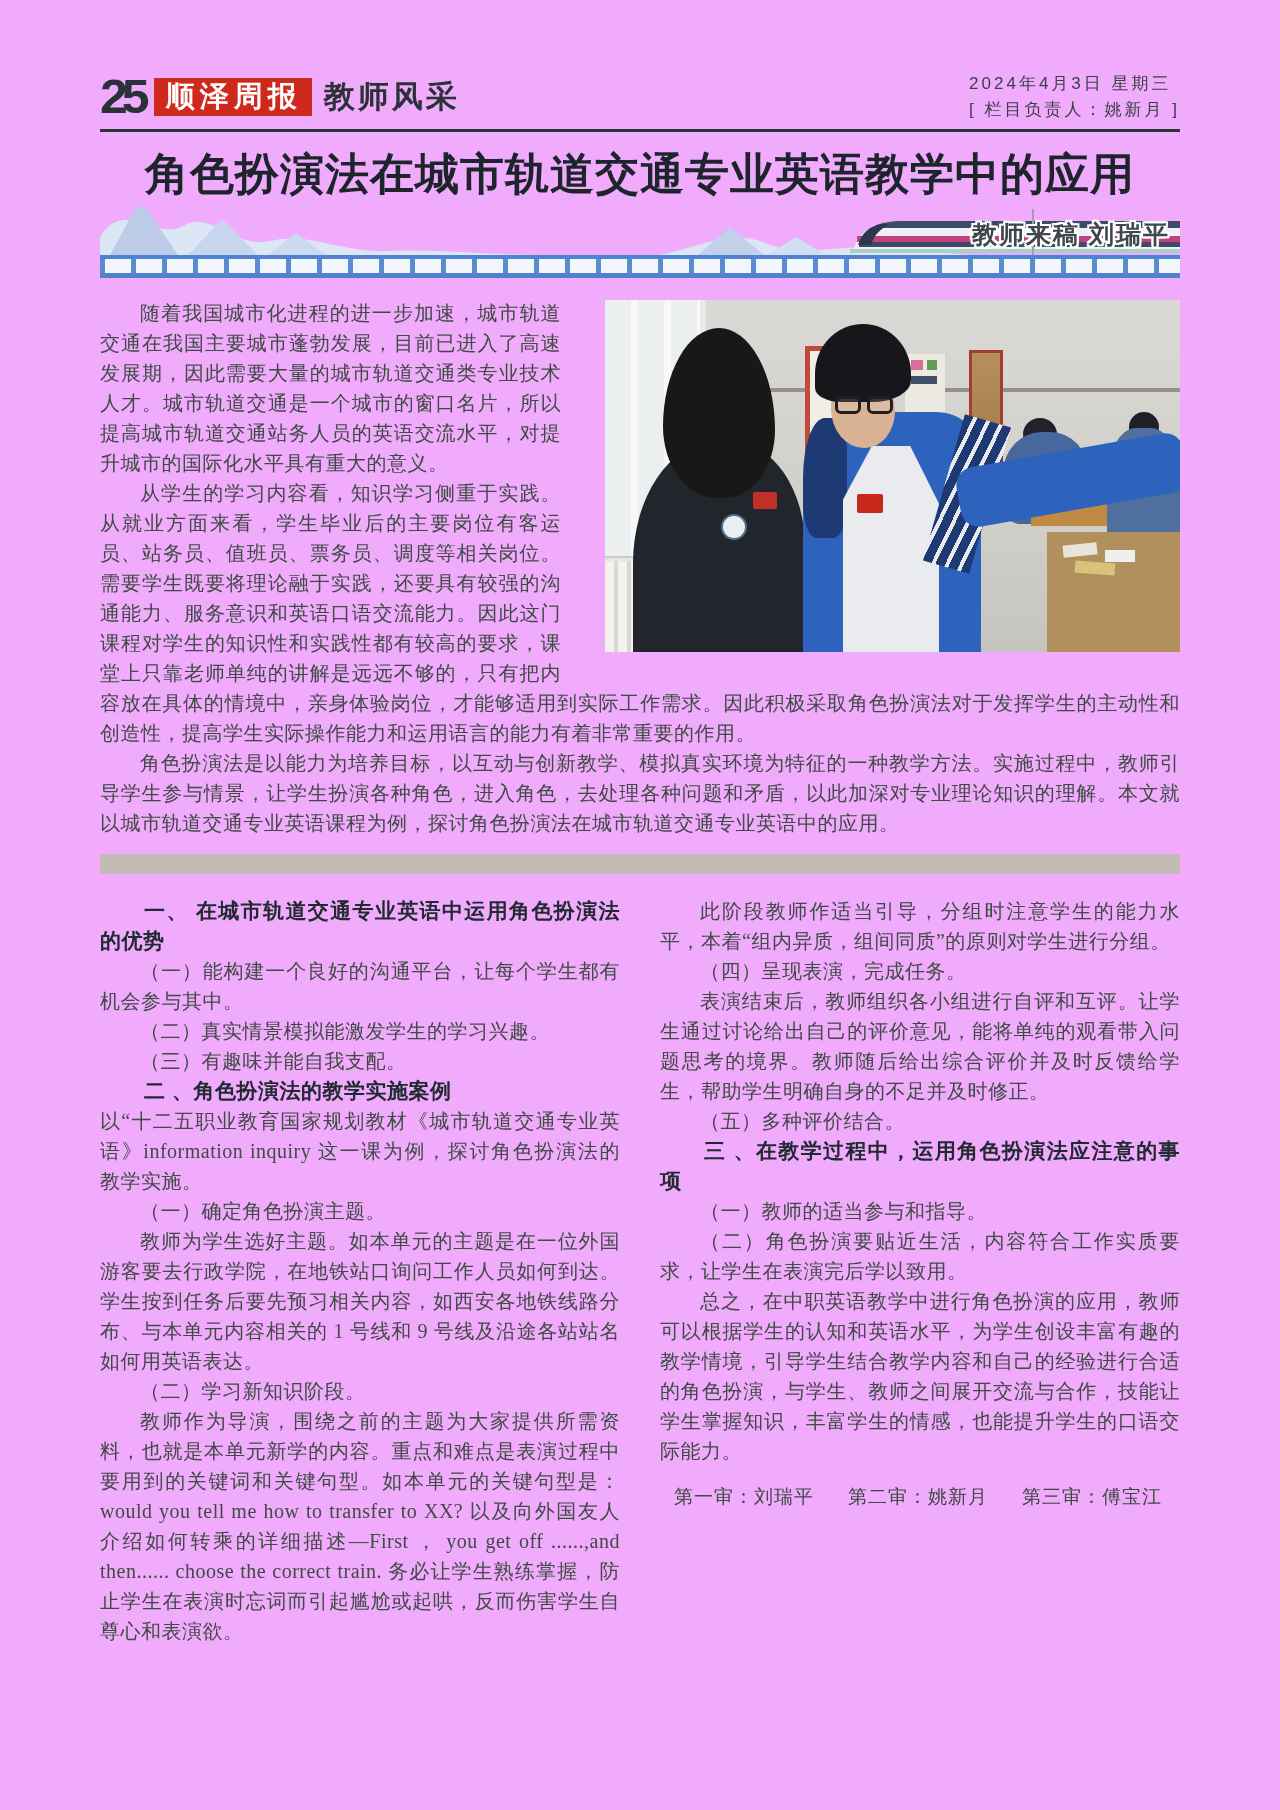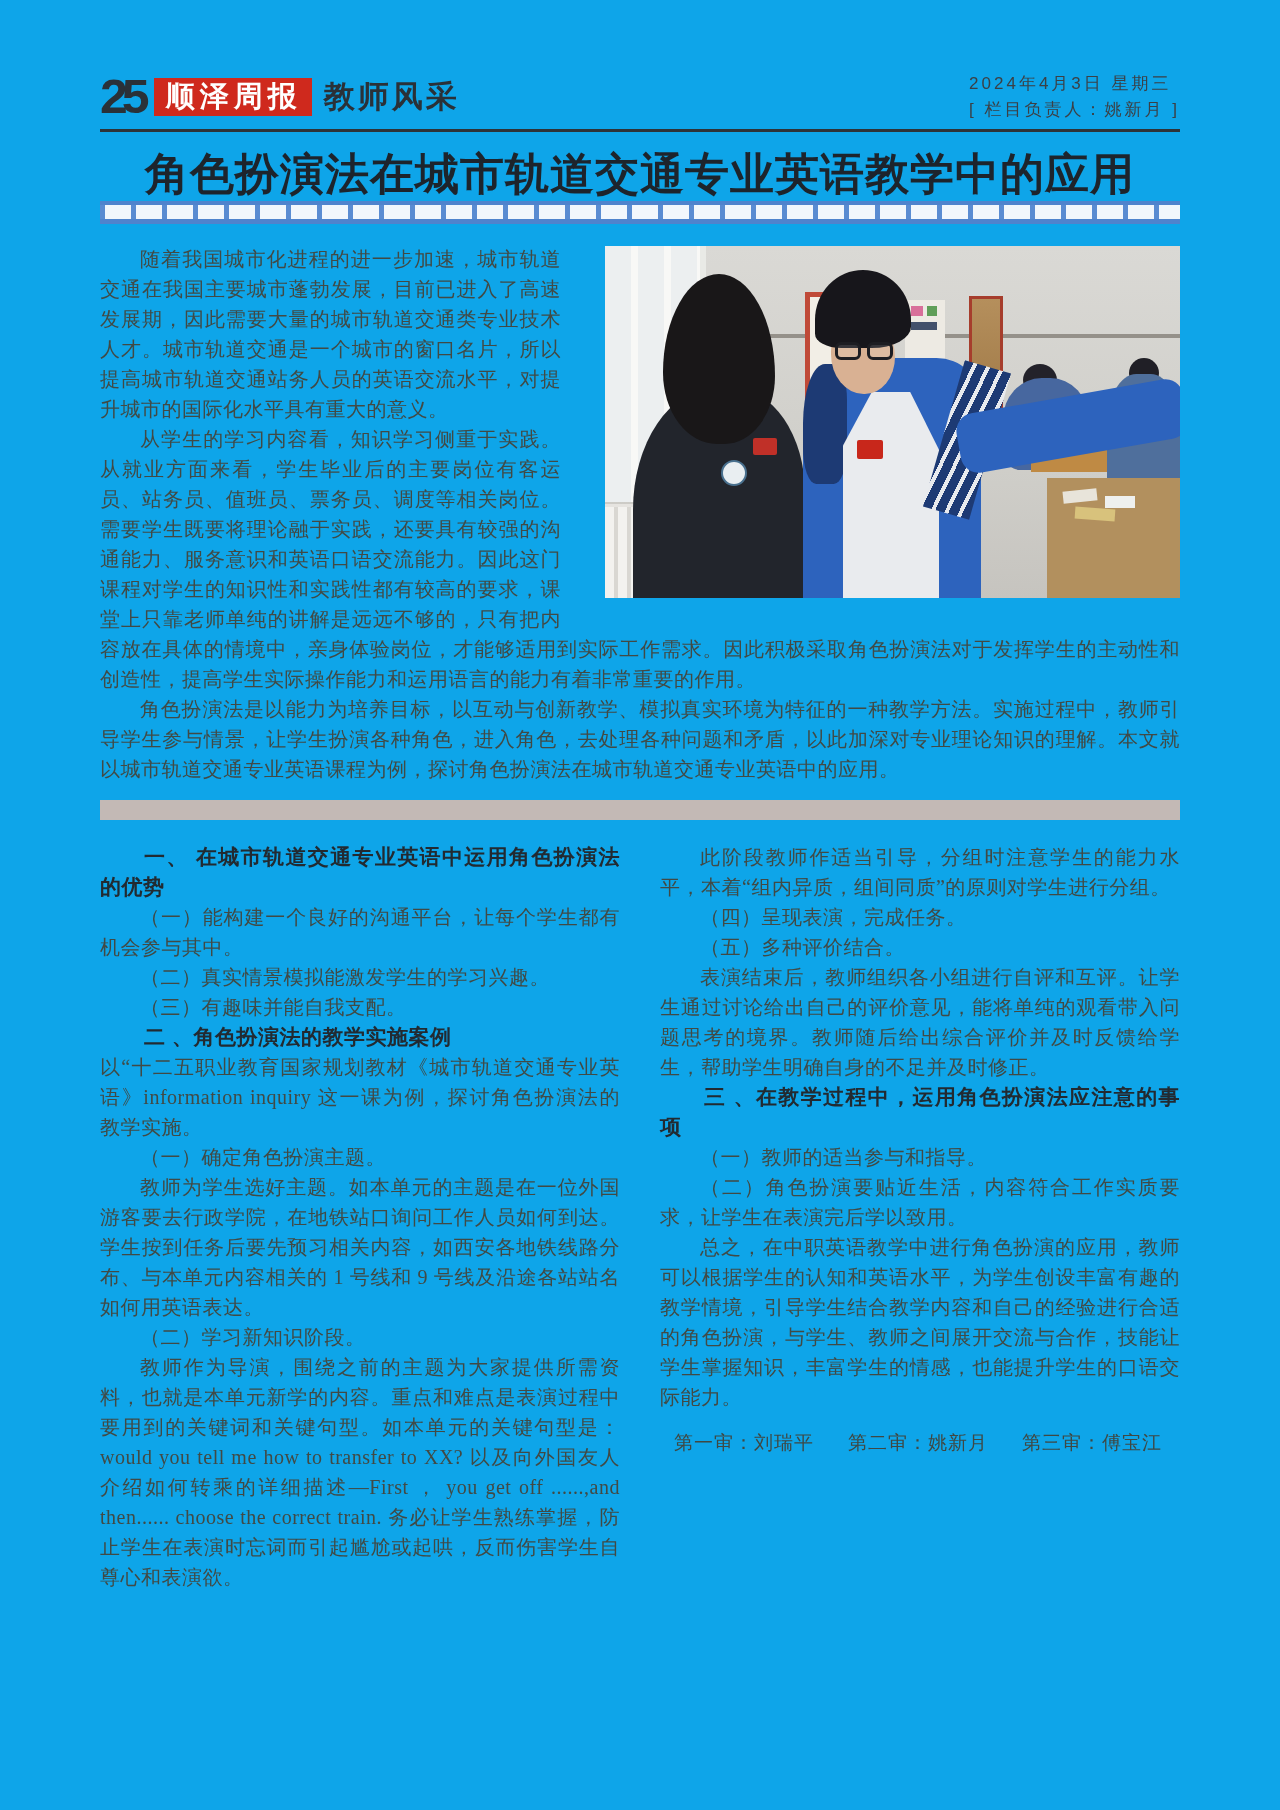--- a/index.html
+++ b/index.html
@@ -1,18 +1,18 @@
 <!DOCTYPE html>
 <html><head>
 <meta charset="utf-8">
 <style>
   html,body { margin:0; padding:0; background:#ffffff; }
   .page {
     position:relative; width:1280px; height:1810px; margin:0 auto;
-    background:#0ea5e9; overflow:hidden;
+    background:#f0abfc; overflow:hidden;
     font-family:"Liberation Serif", serif; color:#414a45;
   }
   .content { position:absolute; left:100px; top:72px; width:1080px; }
 
   
   .hdr { display:flex; align-items:center; height:50px; }
   .page-num {
     font-family:"Liberation Sans", sans-serif; font-weight:900;
     font-size:50px; color:#2a3138; letter-spacing:-6px; line-height:1;
     transform:scaleY(.95); margin-right:10px;
@@ -153,20 +153,40 @@
       <span class="section-name">教师风采</span>
       <div class="hdr-right">
         <div>2024年4月3日 星期三</div>
         <div>[ 栏目负责人：姚新月 ]</div>
       </div>
     </div>
     <div class="hdr-rule"></div>
 
     <h1 class="art-title">角色扮演法在城市轨道交通专业英语教学中的应用</h1>
 
+    <div class="deco-band">
+      <svg class="mountains" viewBox="0 0 1080 52" preserveAspectRatio="none">
+        <path fill="#dde6f5" d="M0,52 L0,34 C25,-6 55,40 85,22 C110,8 135,46 170,38 C210,28 240,50 290,48 C340,46 390,52 440,52 L560,52 C600,44 630,26 665,40 C695,52 720,46 760,44 C800,42 840,52 880,52 L1080,52 Z"></path>
+        <path fill="#bccbe8" d="M10,52 L34,8 C38,2 44,2 48,8 L78,52 Z"></path>
+        <path fill="#c7d5ee" d="M88,52 L122,16 L158,52 Z"></path>
+        <path fill="#ccd9f0" d="M168,52 L196,30 L226,52 Z"></path>
+        <path fill="#c2d0ea" d="M598,52 L630,24 L664,52 Z"></path>
+        <path fill="#d2def2" d="M668,52 L696,34 L726,52 Z"></path>
+      </svg>
+      <svg class="train" viewBox="0 0 330 40">
+        <rect x="0" y="34" width="330" height="4" fill="#a9cfc7"></rect>
+        <path d="M4,34 C8,18 22,8 46,6 L330,6 L330,34 Z" fill="#eef2f7"></path>
+        <path d="M26,10 C36,7 42,6 50,6 L330,6 L330,13 L24,13 Z" fill="#3e4b66"></path>
+        <rect x="7" y="21" width="323" height="6" fill="#c2417e"></rect>
+        <rect x="9" y="27" width="321" height="5" fill="#3e4b66"></rect>
+        <path d="M8,30 C12,17 20,11 32,9 L40,9 C30,14 24,20 21,30 Z" fill="#2c364e"></path>
+      </svg>
+      <div class="pole"></div>
+      <div class="byline">教师来稿 刘瑞平</div>
+    </div>
     <div class="track"></div>
 
     <div class="intro">
       <div class="photo">
         <div class="ph ph-window"></div>
         <div class="ph ph-radiator"></div>
         <div class="ph ph-leaves"></div>
         <div class="ph ph-leaves2"></div>
         <div class="ph ph-pot"></div>
         <div class="ph ph-rail"></div>
@@ -219,22 +239,22 @@
         <h3>二 、角色扮演法的教学实施案例</h3>
         <p class="no-indent">以“十二五职业教育国家规划教材《城市轨道交通专业英语》information inquiry 这一课为例，探讨角色扮演法的教学实施。</p>
         <p>（一）确定角色扮演主题。</p>
         <p>教师为学生选好主题。如本单元的主题是在一位外国游客要去行政学院，在地铁站口询问工作人员如何到达。学生按到任务后要先预习相关内容，如西安各地铁线路分布、与本单元内容相关的 1 号线和 9 号线及沿途各站站名如何用英语表达。</p>
         <p>（二）学习新知识阶段。</p>
         <p>教师作为导演，围绕之前的主题为大家提供所需资料，也就是本单元新学的内容。重点和难点是表演过程中要用到的关键词和关键句型。如本单元的关键句型是：would you tell me how to transfer to XX? 以及向外国友人介绍如何转乘的详细描述—First ， you get off ......,and then...... choose the correct train. 务必让学生熟练掌握，防止学生在表演时忘词而引起尴尬或起哄，反而伤害学生自尊心和表演欲。</p>
       </div>
       <div class="col">
         <p>此阶段教师作适当引导，分组时注意学生的能力水平，本着“组内异质，组间同质”的原则对学生进行分组。</p>
         <p>（四）呈现表演，完成任务。</p>
+        <p>表演结束后，教师组织各小组进行自评和互评。让学生通过讨论给出自己的评价意见，能将单纯的观看带入问题思考的境界。教师随后给出综合评价并及时反馈给学生，帮助学生明确自身的不足并及时修正。</p>
         <p>（五）多种评价结合。</p>
-        <p>表演结束后，教师组织各小组进行自评和互评。让学生通过讨论给出自己的评价意见，能将单纯的观看带入问题思考的境界。教师随后给出综合评价并及时反馈给学生，帮助学生明确自身的不足并及时修正。</p>
         <h3>三 、在教学过程中，运用角色扮演法应注意的事项</h3>
         <p>（一）教师的适当参与和指导。</p>
         <p>（二）角色扮演要贴近生活，内容符合工作实质要求，让学生在表演完后学以致用。</p>
         <p>总之，在中职英语教学中进行角色扮演的应用，教师可以根据学生的认知和英语水平，为学生创设丰富有趣的教学情境，引导学生结合教学内容和自己的经验进行合适的角色扮演，与学生、教师之间展开交流与合作，技能让学生掌握知识，丰富学生的情感，也能提升学生的口语交际能力。</p>
         <div class="reviews">
           <span>第一审：刘瑞平</span>
           <span>第二审：姚新月</span>
           <span>第三审：傅宝江</span>
         </div>
       </div>

